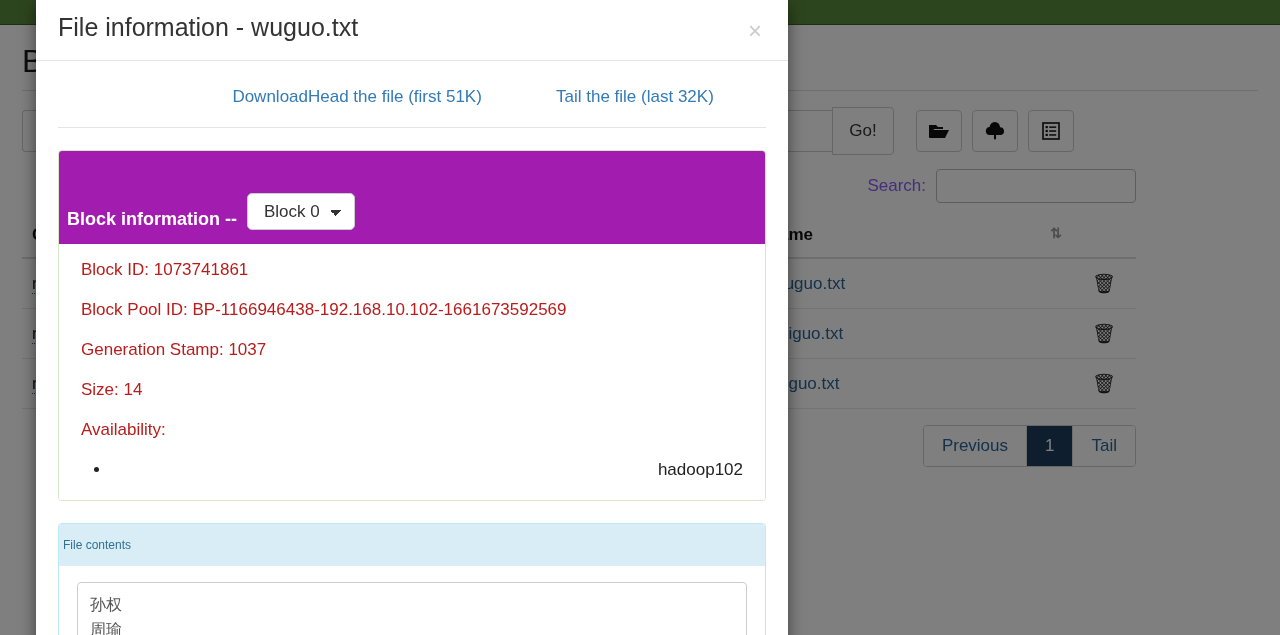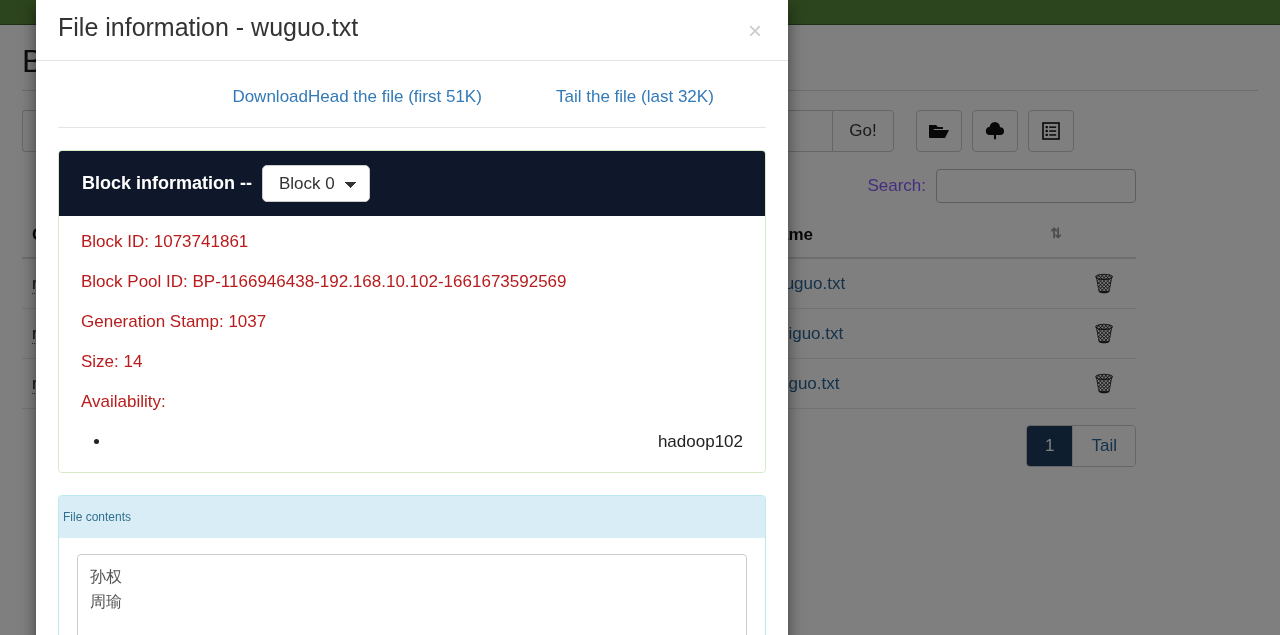--- a/index.html
+++ b/index.html
@@ -52,21 +52,21 @@
   .path-input {
     flex: 0 0 810px;
     height: 42px;
     border: 1px solid #ccc;
     border-right: 0;
     border-radius: 4px 0 0 4px;
     background: #fff;
     box-sizing: border-box;
   }
   .go-btn {
-    height: 42px;
+    height: 48px;
     min-width: 62px;
     border: 1px solid #ccc;
     border-radius: 0 4px 4px 0;
     background: #fff;
     font-size: 17px;
     color: #333;
     display: flex;
     align-items: center;
     justify-content: center;
     box-sizing: border-box;
@@ -210,25 +210,25 @@
   .action-links a:nth-child(1) { width: 250px; text-align: right; }
   .action-links a:nth-child(2) { width: 248px; }
 
   .panel {
     border: 1px solid #d6e9c6;
     border-radius: 4px;
     margin-top: 22px;
     overflow: hidden;
   }
   .panel-green > .panel-head {
-    background: #0f172a;
+    background: #a21caf;
     color: #fff;
-    padding: 14px 23px;
-    display: flex;
-    align-items: center;
+    padding: 14px 8px;
+    display: flex;
+    align-items: flex-end;
     gap: 10px;
     font-size: 18px;
     font-weight: bold;
   }
   .block-select {
     font-family: "Liberation Sans", sans-serif;
     font-size: 17px;
     color: #333;
     background: #fff;
     border: 1px solid #ccc;
@@ -237,20 +237,21 @@
     appearance: none;
     -webkit-appearance: none;
     background-image:
       linear-gradient(45deg, transparent 50%, #333 50%),
       linear-gradient(135deg, #333 50%, transparent 50%);
     background-position:
       calc(100% - 18px) 55%,
       calc(100% - 12px) 55%;
     background-size: 6px 6px, 6px 6px;
     background-repeat: no-repeat;
+    margin-top: 28px;
   }
   .panel-body { background: #fff; padding: 16px 22px 20px 22px; }
   .panel-body p {
     margin: 0 0 20px 0;
     font-size: 17px;
     color: #b91c1c;
   }
   .panel-body ul { margin: 0; padding-left: 30px; text-align: right; }
   .panel-body li { font-size: 17px; color: #222; }
 
@@ -362,20 +363,21 @@
           <td><span class="owner-link">root</span></td>
           <td>128 MB</td>
           <td><a class="file-link" href="#">wuguo.txt</a></td>
           <td class="col-trash"><span class="trash">🗑</span></td>
         </tr>
       </tbody>
     </table>
 
     <div class="pager-row">
       <div class="pager">
+        <div>Previous</div>
         <div class="active">1</div>
         <div>Tail</div>
       </div>
     </div>
   </div>
 </div>
 
 <div id="backdrop"></div>
 
 <div id="modal">

